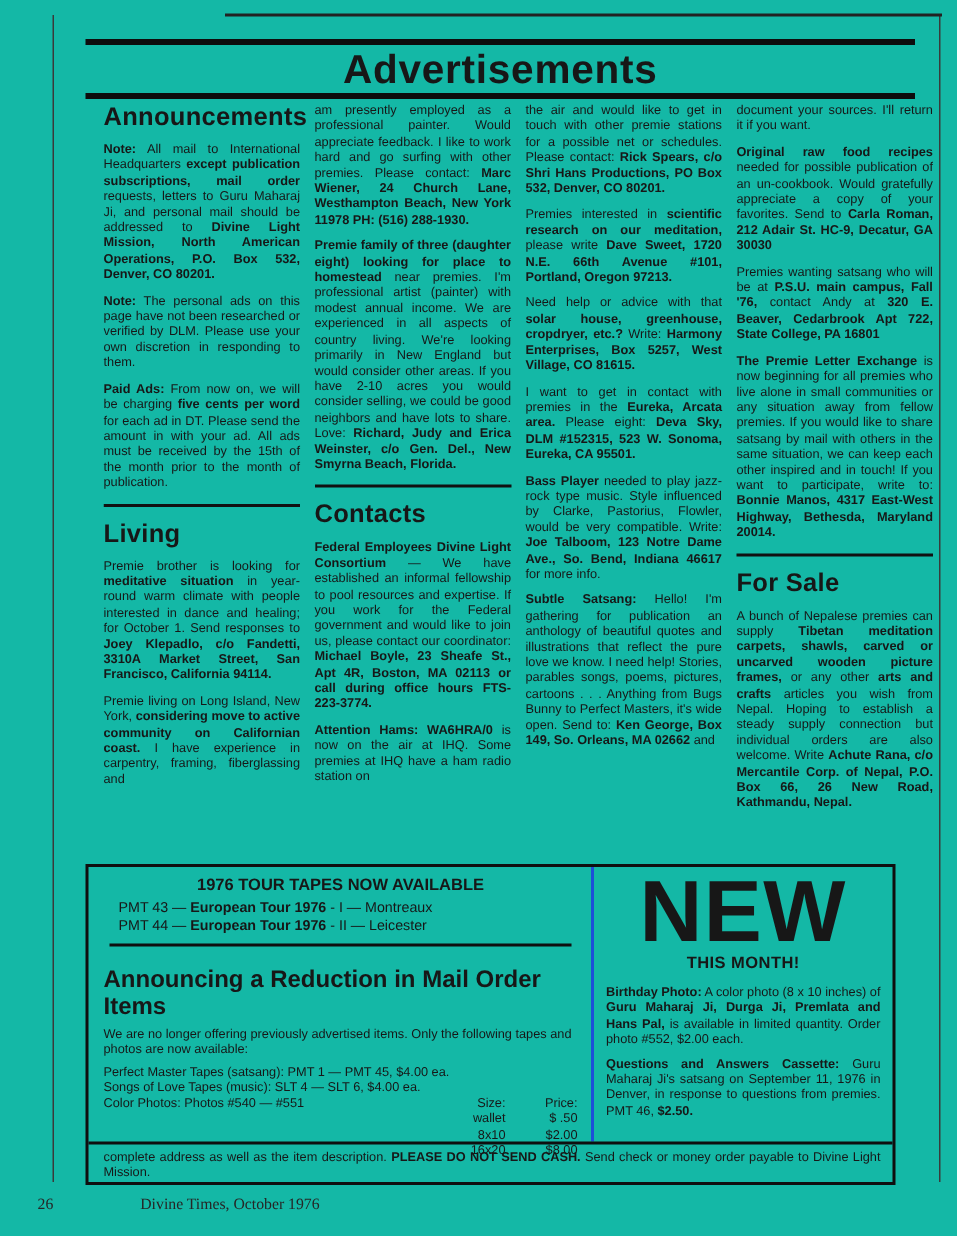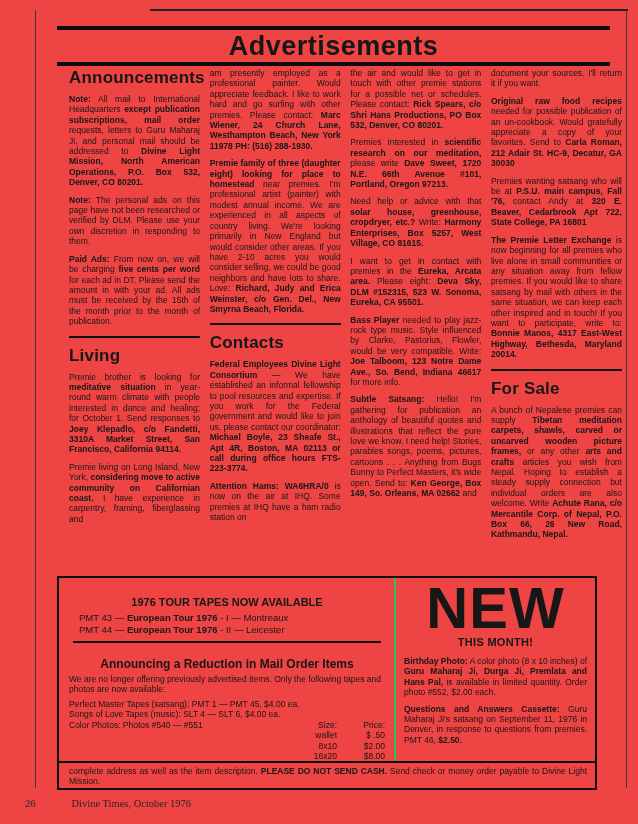--- a/index.html
+++ b/index.html
@@ -1,17 +1,17 @@
 <!DOCTYPE html>
 <html><head>
 <meta charset="utf-8">
 <style>
   html,body{margin:0;padding:0;background:#e8e6e0;}
   .page{
-    position:relative;width:638px;height:824px;background:#ef4444;
+    position:relative;width:638px;height:824px;background:#14b8a6;
     font-family:"Liberation Sans",sans-serif;color:#171717;overflow:hidden;
   }
   .edge-left{position:absolute;left:35px;top:10px;width:1px;height:778px;background:#3a3a3a;}
   .edge-right{position:absolute;left:626px;top:10px;width:1px;height:778px;background:#3a3a3a;}
   .edge-top{position:absolute;left:150px;top:9px;width:478px;height:2px;background:#222;}
 
   .header{position:absolute;left:57px;top:26px;width:553px;}
   .bar{height:4px;background:#0d0d0d;}
   .header h1{font-size:27px;line-height:30px;margin:1px 0;text-align:center;font-weight:bold;letter-spacing:.5px;}
 
@@ -19,42 +19,42 @@
     display:flex;justify-content:space-between;overflow:hidden;}
   .col{width:131px;}
   h2.sect{font-size:17px;margin:0 0 6px;font-weight:bold;letter-spacing:.2px;}
   .secrule{height:2px;background:#111;margin:9px 0 8px;}
   p.ad{font-size:8.5px;line-height:10.4px;text-align:justify;margin:0 0 7px;}
   p.ad b, .tt-line b{font-weight:bold;}
 
   .mbox{position:absolute;left:57px;top:576px;width:540px;height:214px;
     border:2.5px solid #0f0f0f;box-sizing:border-box;display:flex;flex-direction:column;}
   .box-top{flex:1;display:flex;min-height:0;}
-  .panel-left{width:335px;box-sizing:border-box;padding:16px 9px 0 10px;}
-  .panel-right{flex:1;border-left:2px solid #22c55e;box-sizing:border-box;padding:0 8px;}
+  .panel-left{width:335px;box-sizing:border-box;padding:4px 9px 0 10px;}
+  .panel-right{flex:1;border-left:2px solid #1d4ed8;box-sizing:border-box;padding:0 8px;}
   .tt-title{text-align:center;font-weight:bold;font-size:11px;margin:2px 0 4px;}
   .tt-line{font-size:9.5px;line-height:11.5px;margin-left:10px;}
   .inner-rule{height:2px;background:#0f0f0f;margin:6px 4px 5px;}
-  .red-title{text-align:center;font-weight:bold;font-size:12px;margin:14px 0 3px;}
+  .red-title{font-weight:bold;font-size:16px;margin:14px 0 3px;}
   .red-intro{font-size:8.5px;line-height:10.3px;margin:0 0 4px;}
   .red-line{font-size:8.5px;line-height:10.3px;}
   .photo-table{margin-top:1px;}
   .photo-row{display:flex;font-size:8.5px;line-height:10.3px;}
   .photo-row .c1{flex:1;}
   .photo-row .c2{width:58px;text-align:right;}
   .photo-row .c3{width:48px;text-align:right;}
   .new-big{font-size:58px;line-height:56px;font-weight:bold;text-align:center;letter-spacing:1px;margin-top:2px;}
   .new-sub{text-align:center;font-weight:bold;font-size:11px;margin:0 0 8px;letter-spacing:.3px;}
   p.adr{margin:0 0 6px;}
   .box-bottom{border-top:2px solid #0f0f0f;display:flex;gap:14px;padding:3px 8px 2px 10px;}
   .box-bottom p{flex:1;font-size:8.5px;line-height:10px;margin:0;text-align:justify;}
 
   .footer{position:absolute;left:25px;top:798px;font-family:"Liberation Serif",serif;
     font-size:10.5px;color:#262626;}
-  .footer .pubname{padding-left:36px;}
+  .footer .pubname{margin-left:22px;padding-left:36px;}
 </style>
 </head>
 <body>
 
 <div class="page">
   <div class="edge-left"></div>
   <div class="edge-right"></div>
   <div class="edge-top"></div>
 
   <div class="header">

